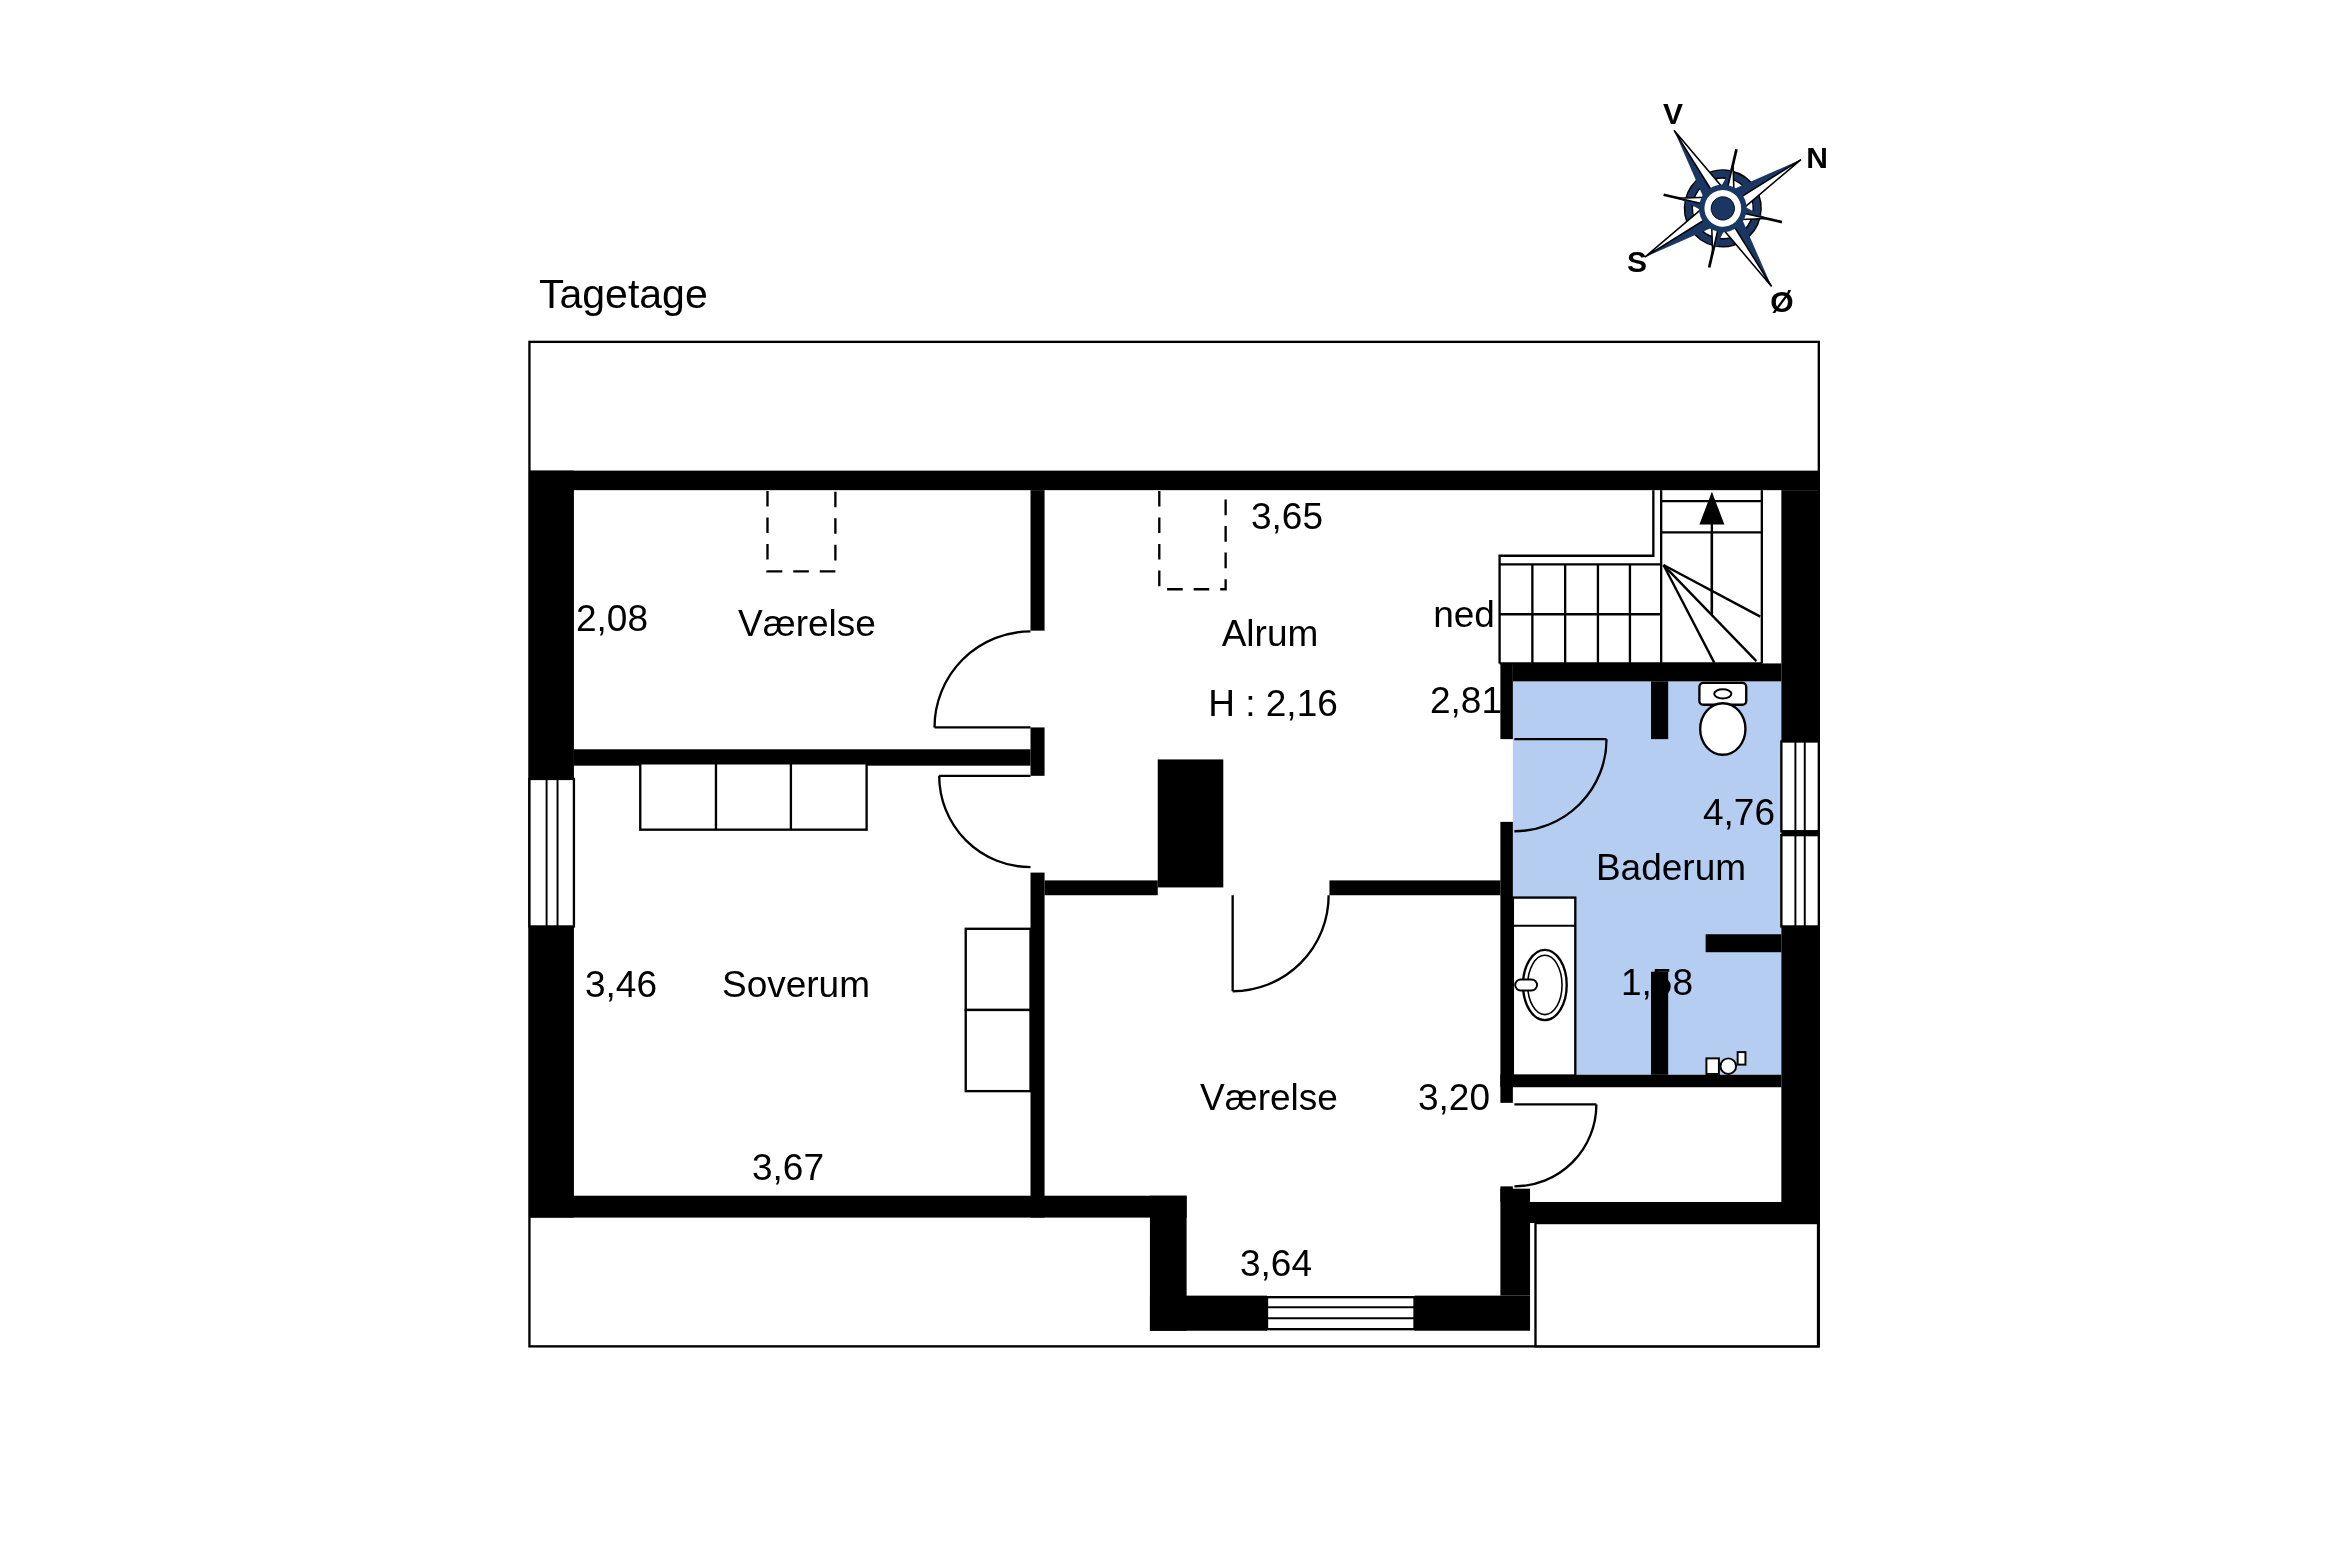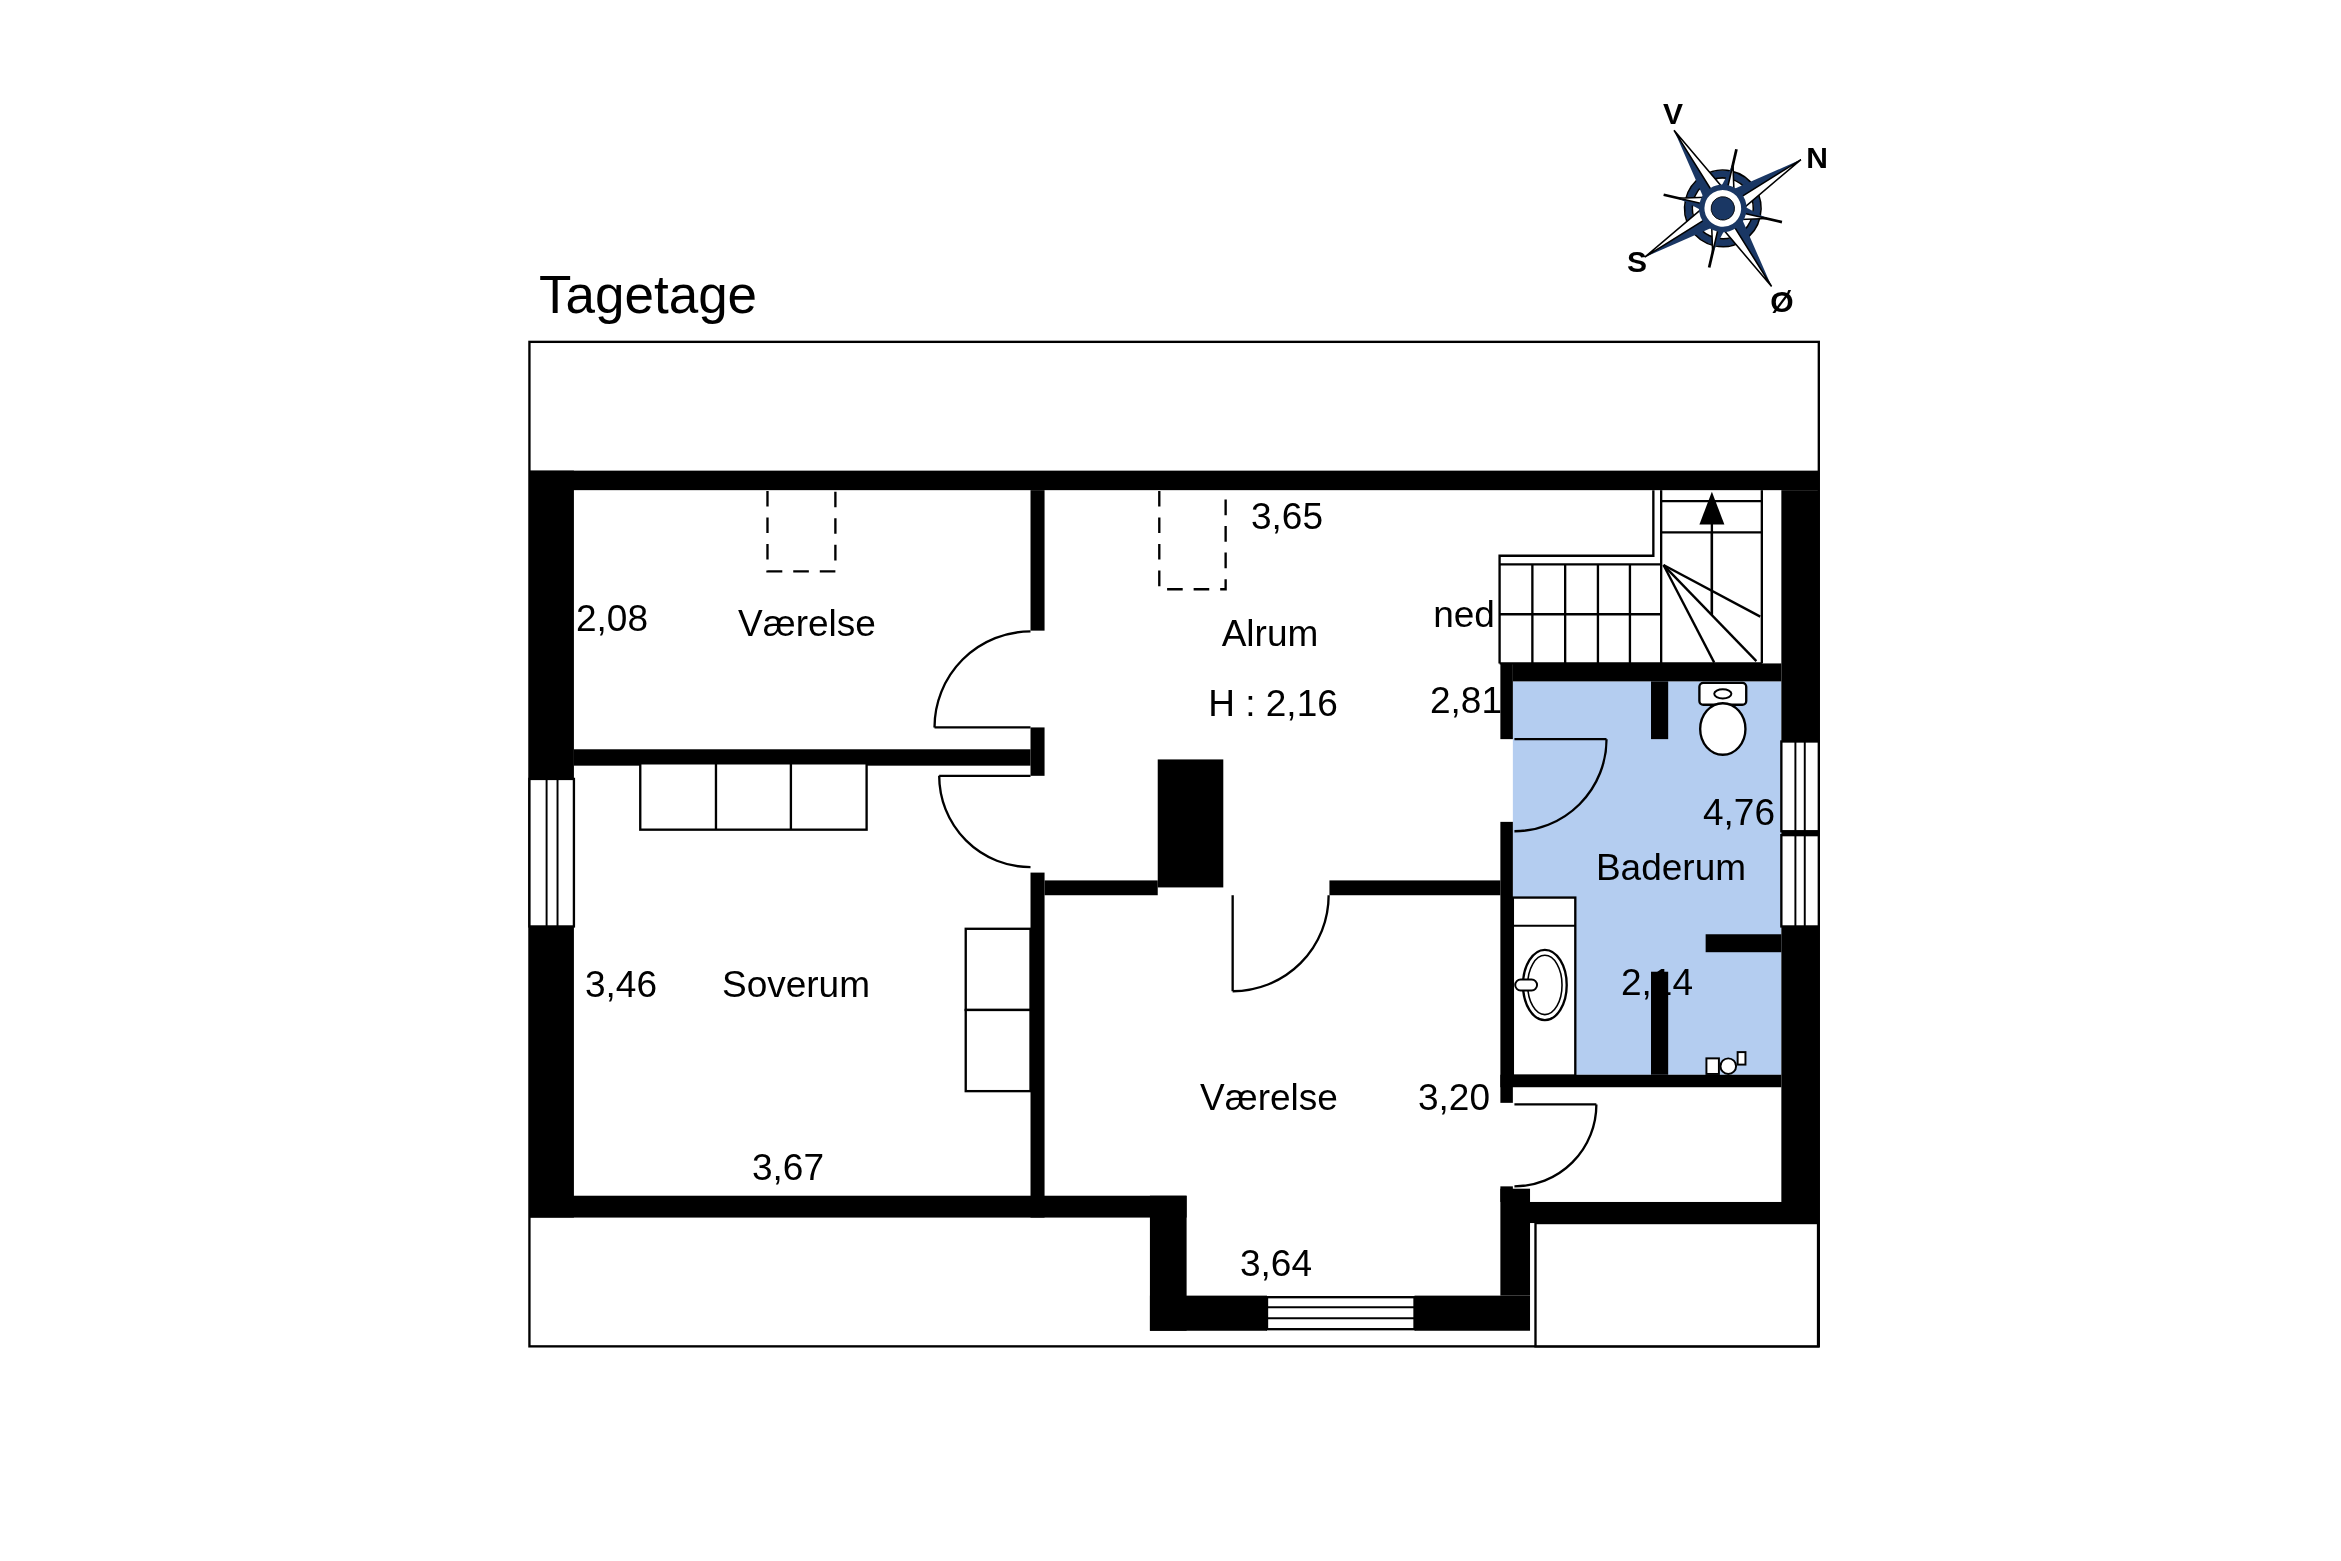--- a/index.html
+++ b/index.html
@@ -1,21 +1,21 @@
 <!DOCTYPE html>
 <html style="font-size:12.5px"><head>
 <meta charset="utf-8">
 <style>
   html,body{margin:0;padding:0;background:#ffffff;}
   body{width:2342px;height:1561px;font-family:"Liberation Sans","DejaVu Sans",sans-serif;}
   #page{position:relative;width:2342px;height:1561px;background:#fff;overflow:hidden;}
   #plan-svg{position:absolute;left:0;top:0;}
   .lbl{position:absolute;transform:translate(-50%,-50%);font-size:37px;color:#000;white-space:nowrap;line-height:1;}
   .lbl.left-anchor{transform:translate(0,-50%);}
-  #title-label{font-size:53px;text-align:right;}
+  #title-label{font-size:41px;text-align:right;}
   #disclaimer-label{font-size:36px;}
   .compass-letter{position:absolute;transform:translate(-50%,-50%);font-size:30px;font-weight:bold;color:#000;}
 </style>
 </head>
 <body>
 
 <div id="page">
 
   <svg id="plan-svg" width="2342" height="1561" viewBox="0 0 3000 2000">
 
@@ -199,21 +199,21 @@
 
   <div class="lbl" style="left:1287px;top:516px">3,65</div>
   <div class="lbl" style="left:1270px;top:633px">Alrum</div>
   <div class="lbl" style="left:1273px;top:703px">H : 2,16</div>
 
   <div class="lbl" style="left:1464px;top:614px">ned</div>
   <div class="lbl" style="left:1466px;top:700px">2,81</div>
 
   <div class="lbl" style="left:1739px;top:812px">4,76</div>
   <div class="lbl" style="left:1671px;top:867px">Baderum</div>
-  <div class="lbl" style="left:1657px;top:982px">2,14</div>
+  <div class="lbl" style="left:1657px;top:982px">1,58</div>
 
   <div class="lbl" style="left:621px;top:984px">3,46</div>
   <div class="lbl" style="left:796px;top:984px">Soverum</div>
   <div class="lbl" style="left:788px;top:1167px">3,67</div>
 
   <div class="lbl" style="left:1269px;top:1097px">Værelse</div>
   <div class="lbl" style="left:1454px;top:1097px">3,20</div>
   <div class="lbl" style="left:1276px;top:1263px">3,64</div>
 
   <div class="compass-letter" style="left:1673px;top:114px">V</div>

